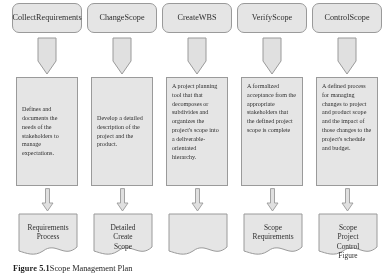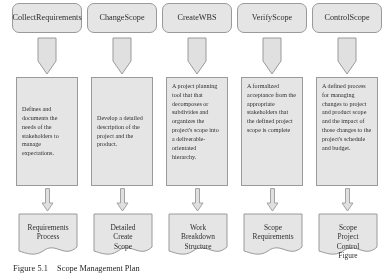--- a/index.html
+++ b/index.html
@@ -123,22 +123,22 @@
 
   
   #caption {
     position: absolute;
     left: 13px;
     top: 264px;
     font-size: 8.3px;
     color: #1f1f1f;
     white-space: nowrap;
   }
-  #caption .fig-num { font-weight: normal; letter-spacing: 0.1px; }
-  #caption .fig-title { margin-left: 9px; }
+  #caption .fig-num { font-weight: bold; letter-spacing: 0.1px; }
+  #caption .fig-title { }
 </style>
 </head>
 <body>
 
 <div id="diagram">
     <div class="column" style="left: 12px;">
       <div class="header-box">
         <span class="ln">Collect</span>
         <span class="ln">Requirements</span>
       </div>
@@ -210,25 +210,20 @@
       <div class="thin-arrow">
         <svg width="13" height="24" viewBox="0 0 13 24">
           <path d="M4.5 0.6 L8.5 0.6 L8.5 15 L12 15 L6.5 23 L1 15 L4.5 15 Z" fill="#e0e0e0" stroke="#9a9a9a" stroke-width="0.9" stroke-linejoin="miter"></path>
         </svg>
       </div>
       <div class="doc-shape">
         <svg width="60" height="45" viewBox="0 0 60 45">
           <path d="M1 1 L59 1 L59 34 C46 46 38 28 25 38 C16 44 8 40 1 38 Z" fill="#e5e5e5" stroke="#9a9a9a" stroke-width="1" stroke-linejoin="round"></path>
         </svg>
       </div>
-      <div class="doc-label top-align">
-        <span class="ln">Work</span>
-        <span class="ln">Breakdown</span>
-        <span class="ln">Structure</span>
-      </div>
     </div>
     <div class="column" style="left: 237px;">
       <div class="header-box">
         <span class="ln">Verify</span>
         <span class="ln">Scope</span>
       </div>
       <div class="penta-arrow">
         <svg width="20" height="38" viewBox="0 0 20 38">
           <path d="M1 1 L19 1 L19 24 L10 37 L1 24 Z" fill="#e0e0e0" stroke="#9a9a9a" stroke-width="1" stroke-linejoin="miter"></path>
         </svg>

